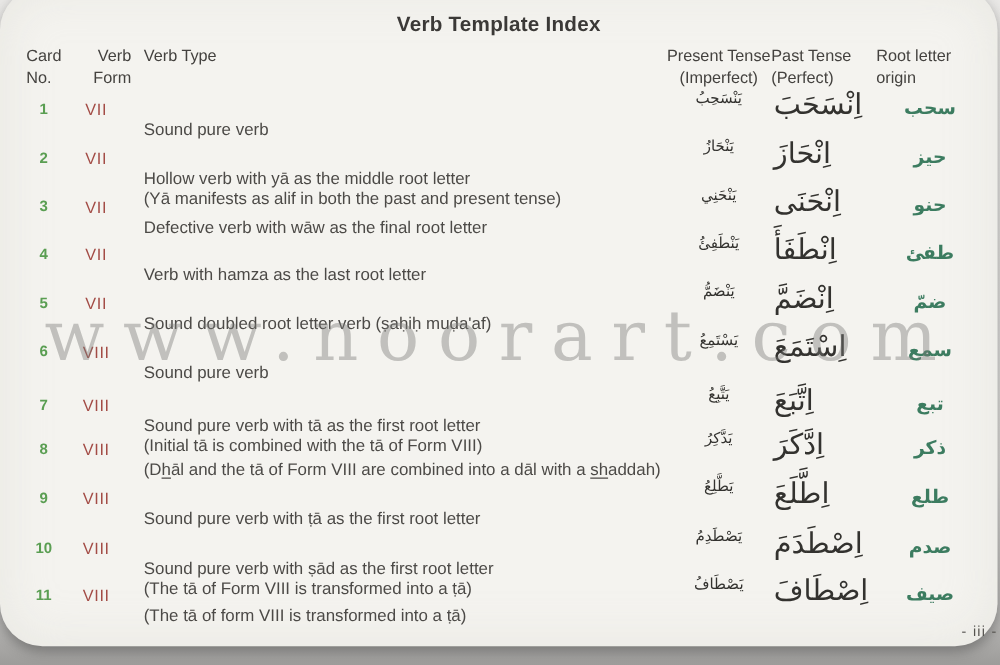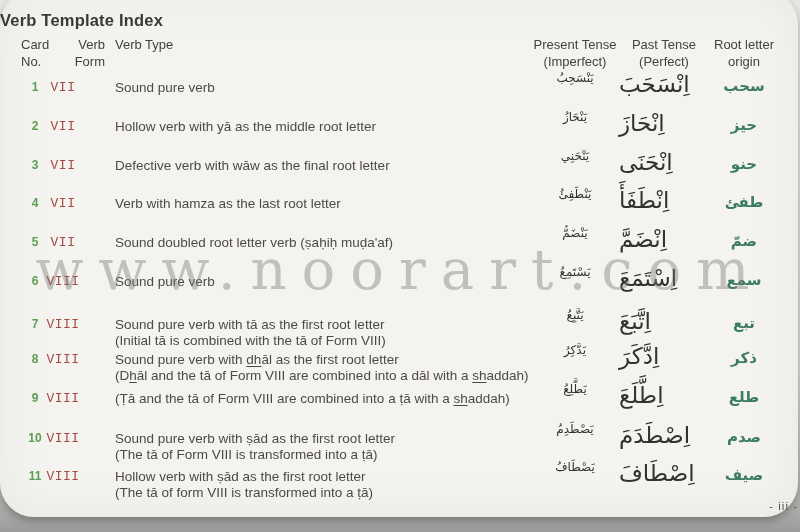--- a/index.html
+++ b/index.html
@@ -11,44 +11,44 @@
   .page{
     position:relative;width:800px;height:532px;overflow:hidden;
     background:linear-gradient(180deg,#e9e8e6 0%,#d8d7d5 70%,#b4b3b1 94%,#9d9c9a 100%);
   }
   .card{
     position:absolute;left:0px;top:-10px;width:798px;height:527px;
     background:#f4f3ef;border-radius:34px;
     box-shadow:0 4px 9px rgba(40,40,40,.35), inset 0 0 40px rgba(210,208,200,.35);
   }
   .title{
-    position:absolute;top:11px;left:0;width:798px;text-align:left;
+    position:absolute;top:11px;left:0;width:798px;text-align:center;
     font-size:16.5px;font-weight:600;color:#3b3937;letter-spacing:.2px;
   }
   .hdr{
     position:absolute;top:37px;font-size:13px;line-height:16.5px;color:#44423f;
   }
   .hdr div{white-space:nowrap;}
   .hdr-card{left:21px;width:40px;}
   .hdr-form{left:61px;width:44px;text-align:right;}
   .hdr-type{left:115px;width:200px;}
   .hdr-present{left:522px;width:106px;text-align:center;}
-  .hdr-past{left:617px;width:94px;text-align:center;}
-  .hdr-root{left:701px;width:86px;text-align:center;}
+  .hdr-past{left:617px;width:94px;}
+  .hdr-root{left:701px;width:86px;}
   .rows-host{position:absolute;left:0;top:0;width:798px;height:532px;}
   .row{position:absolute;left:0;width:798px;}
   .f-no{
     position:absolute;left:20px;width:30px;text-align:center;
     font-size:12px;font-weight:600;color:var(--green,#5a9e52);
   }
   .f-form{
-    position:absolute;left:40px;width:46px;text-align:center;
-    font-size:13px;letter-spacing:.5px;color:var(--maroon,#a34c46);font-family:Liberation Mono, monospace;
-  }
-  .f-text{position:absolute;left:115px;width:418px;}
+    position:absolute;left:54px;width:46px;text-align:center;
+    font-size:13px;letter-spacing:.5px;color:var(--maroon,#a34c46);
+  }
+  .f-text{position:absolute;left:115px;width:418px;margin-top:16px;}
   .f-type,.f-note{
     display:block;font-size:13.5px;line-height:15.5px;color:#4c4a47;white-space:nowrap;
   }
   u{text-decoration:underline;text-underline-offset:2px;}
   .arabic{
     font-family:"DejaVu Sans",sans-serif;color:#33322f;
     direction:rtl;white-space:nowrap;
   }
   .f-present{position:absolute;left:526px;width:98px;top:-9px;text-align:center;font-size:12px;}
   .f-past{position:absolute;left:619px;width:90px;top:-9px;text-align:left;font-size:23px;}
@@ -109,20 +109,21 @@
     </span>
     <span class="f-present arabic">يَنْسَحِبُ</span>
     <span class="f-past arabic">اِنْسَحَبَ</span>
     <span class="f-root arabic">سحب</span>
   </div>
       <div class="row" style="top: 119px;">
     <span class="f-no">2</span>
     <span class="f-form">VII</span>
     <span class="f-text">
       <span class="f-type">Hollow verb with yā as the middle root letter</span>
+      <span class="f-note">(Yā manifests as alif in both the past and present tense)</span>
     </span>
     <span class="f-present arabic">يَنْحَازُ</span>
     <span class="f-past arabic">اِنْحَازَ</span>
     <span class="f-root arabic">حيز</span>
   </div>
       <div class="row" style="top: 158px;">
     <span class="f-no">3</span>
     <span class="f-form">VII</span>
     <span class="f-text">
       <span class="f-type">Defective verb with wāw as the final root letter</span>
@@ -173,53 +174,51 @@
       <span class="f-note">(Initial tā is combined with the tā of Form VIII)</span>
     </span>
     <span class="f-present arabic">يَتَّبِعُ</span>
     <span class="f-past arabic">اِتَّبَعَ</span>
     <span class="f-root arabic">تبع</span>
   </div>
       <div class="row" style="top: 352px;">
     <span class="f-no">8</span>
     <span class="f-form">VIII</span>
     <span class="f-text">
-      <span class="f-type">Sound pure verb with <u>dh</u>āl as the first root letter</span>
       <span class="f-note">(D<u>h</u>āl and the tā of Form VIII are combined into a dāl with a <u>sh</u>addah)</span>
     </span>
     <span class="f-present arabic">يَدَّكِرُ</span>
     <span class="f-past arabic">اِدَّكَرَ</span>
     <span class="f-root arabic">ذكر</span>
   </div>
       <div class="row" style="top: 391px;">
     <span class="f-no">9</span>
     <span class="f-form">VIII</span>
     <span class="f-text">
-      <span class="f-note">(Ṭā and the tā of Form VIII are combined into a ṭā with a <u>sh</u>addah)</span>
+      <span class="f-type">Sound pure verb with ṭā as the first root letter</span>
     </span>
     <span class="f-present arabic">يَطَّلِعُ</span>
     <span class="f-past arabic">اِطَّلَعَ</span>
     <span class="f-root arabic">طلع</span>
   </div>
       <div class="row" style="top: 431px;">
     <span class="f-no">10</span>
     <span class="f-form">VIII</span>
     <span class="f-text">
       <span class="f-type">Sound pure verb with ṣād as the first root letter</span>
       <span class="f-note">(The tā of Form VIII is transformed into a ṭā)</span>
     </span>
     <span class="f-present arabic">يَصْطَدِمُ</span>
     <span class="f-past arabic">اِصْطَدَمَ</span>
     <span class="f-root arabic">صدم</span>
   </div>
       <div class="row" style="top: 469px;">
     <span class="f-no">11</span>
     <span class="f-form">VIII</span>
     <span class="f-text">
-      <span class="f-type">Hollow verb with ṣād as the first root letter</span>
       <span class="f-note">(The tā of form VIII is transformed into a ṭā)</span>
     </span>
     <span class="f-present arabic">يَصْطَافُ</span>
     <span class="f-past arabic">اِصْطَافَ</span>
     <span class="f-root arabic">صيف</span>
   </div>
     </div>
 
   <div class="watermark">www.noorart.com</div>
   <div class="footer">- iii -</div>

